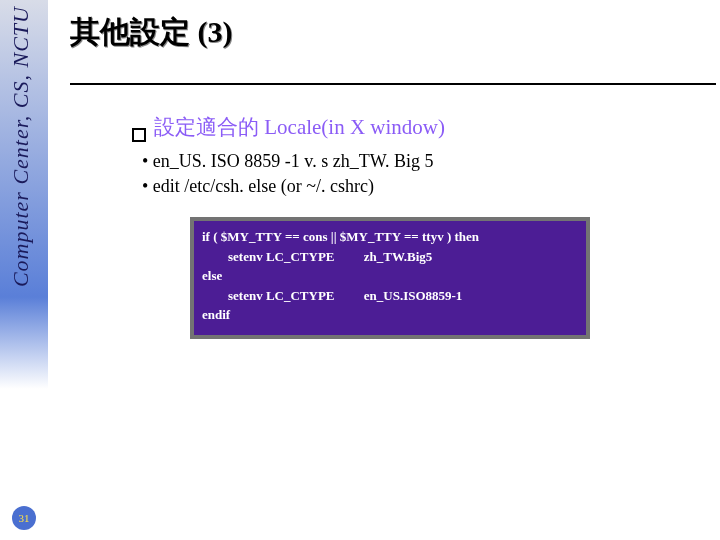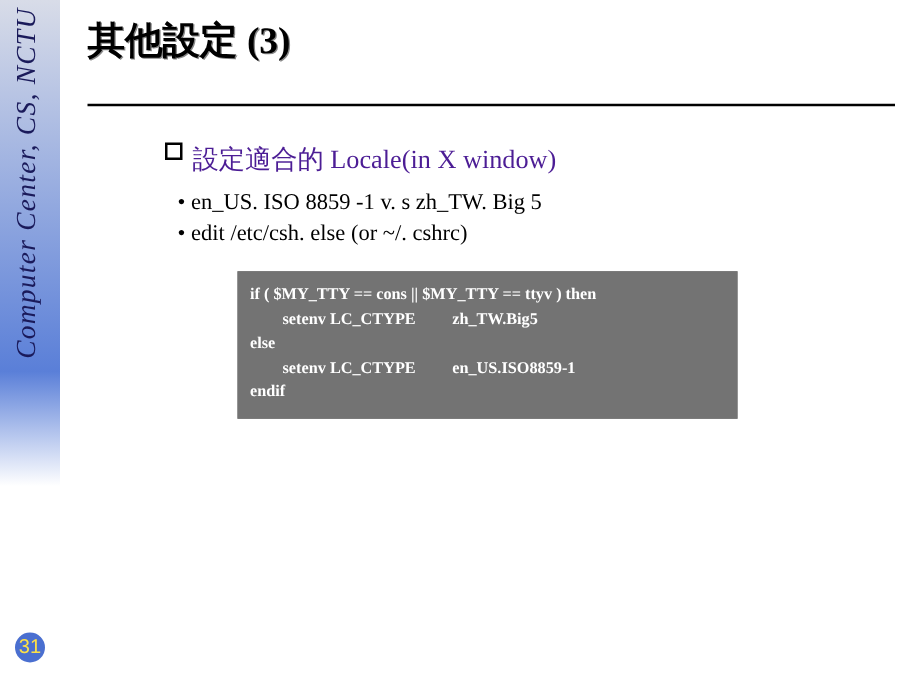--- a/index.html
+++ b/index.html
@@ -35,22 +35,22 @@
   }
   .page-num {
     position: absolute;
     left: 12px;
     bottom: 10px;
     width: 24px;
     height: 24px;
     border-radius: 50%;
     background: #4a6fd0;
     color: #fde047;
-    font-size: 16px;
-    font-family: Liberation Sans, sans-serif;
+    font-size: 11px;
+    font-family: Liberation Serif, serif;
     display: flex;
     align-items: center;
     justify-content: center;
   }
   .content {
     position: absolute;
     left: 70px;
     top: 12px;
     right: 4px;
   }
@@ -61,23 +61,23 @@
     padding-bottom: 30px;
     border-bottom: 2px solid #000;
     margin-bottom: 28px;
     text-shadow: 1px 1px 0 #888;
   }
   .section {
     margin-left: 30px;
   }
   .q-line {
     font-size: 21px;
-    color: #4c1d95;
+    color: #8b5cf6;
     display: flex;
-    align-items: flex-start;
+    align-items: flex-end;
     margin-bottom: 10px;
     padding-left: 32px;
   }
   .q-box {
     display: inline-block;
     width: 14px;
     height: 14px;
     border: 2px solid #000;
     margin-right: 8px;
     position: relative;
@@ -93,22 +93,22 @@
     margin-bottom: 4px;
     font-family: Liberation Serif, serif;
   }
   .bullets li::before {
     content: "• ";
   }
   .codebox {
     margin-top: 20px;
     margin-left: 90px;
     width: 400px;
-    background: #737373;
-    border: 2px solid #737373;
+    background: #4c1d95;
+    border: 4px solid #737373;
     padding: 6px 8px 10px 8px;
     color: #fff;
     font-family: "Times New Roman", serif;
     font-weight: bold;
     font-size: 13px;
     line-height: 1.5;
     white-space: pre;
   }
 </style>
 </head>

